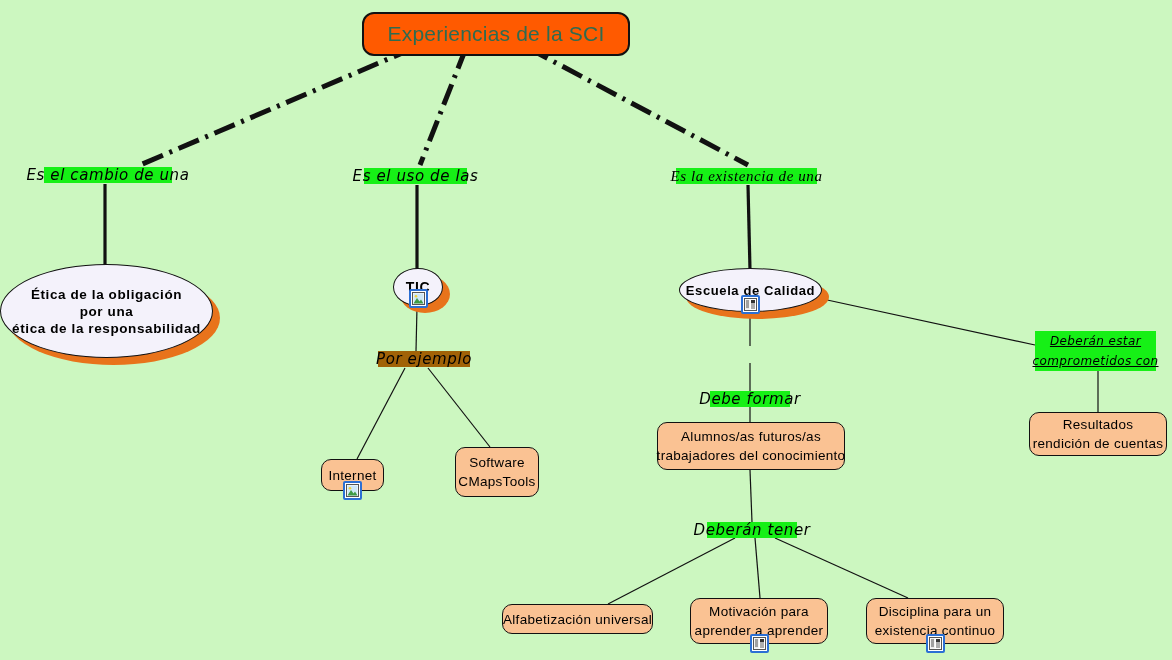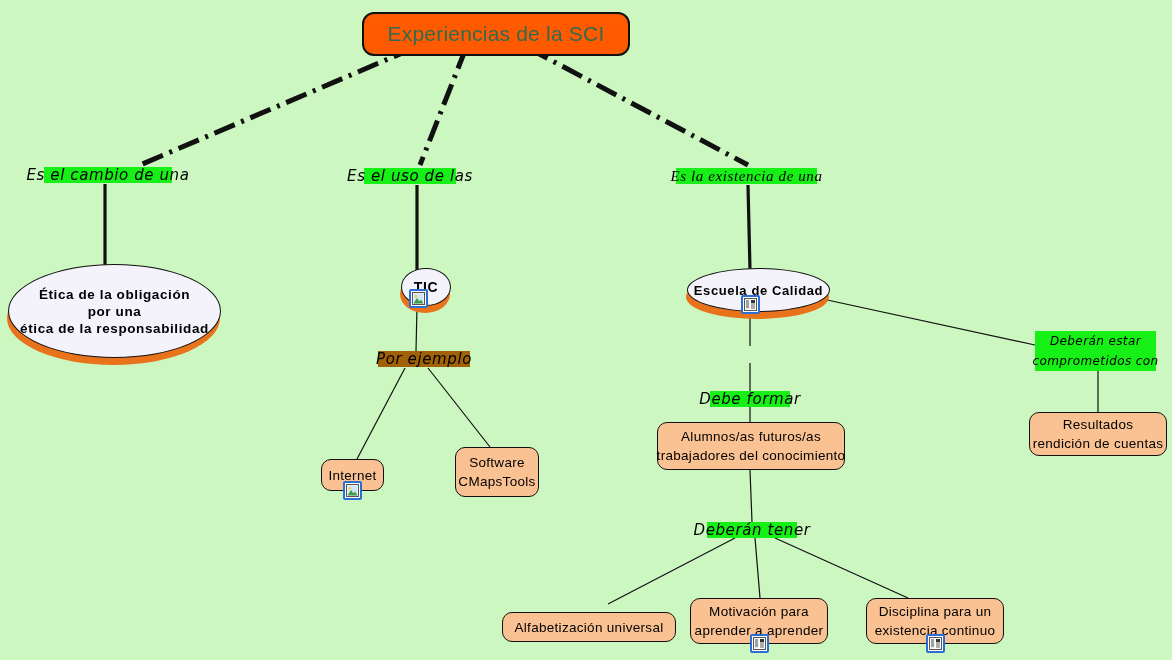--- a/index.html
+++ b/index.html
@@ -64,21 +64,20 @@
     border: 1.4px solid #111111;
     border-radius: 50%;
     display: flex;
     flex-direction: column;
     align-items: center;
     justify-content: center;
     text-align: center;
     color: #000000;
     font-weight: bold;
     font-family: "Liberation Sans", sans-serif;
-    margin-left: 8px;
   }
   .ellipse .line { display: block; white-space: nowrap; letter-spacing: 0.6px; }
 
   .ellipse-big { font-size: 13.5px; line-height: 17px; }
   .ellipse-mid { font-size: 14px; letter-spacing: 0.7px; }
   .ellipse-small { font-size: 13px; }
 
   
   .box-node {
     position: absolute;
@@ -166,33 +165,33 @@
     </svg>
 
   <div class="root-node" id="root-node" style="left: 362px; top: 12px; width: 268px; height: 44px;">
     <span>Experiencias de la SCI</span>
   </div>
 
   <div id="nodes-layer">
       <div class="link-label" style="left: 44px; top: 167px; width: 128px; height: 16px; background: rgb(22, 240, 22);">
         <span class="line">Es el cambio de una</span>
       </div>
-      <div class="link-label" style="left: 364px; top: 168px; width: 92px; height: 16px; background: rgb(22, 240, 22);">
+      <div class="link-label" style="left: 364px; top: 168px; width: 103px; height: 16px; background: rgb(22, 240, 22);">
         <span class="line">Es el uso de las</span>
       </div>
       <div class="link-label" style="left: 676px; top: 168px; width: 141px; height: 16px; background: rgb(22, 240, 22); font-family: Liberation Serif, serif;">
         <span class="line">Es la existencia de una</span>
       </div>
       <div class="link-label" style="left: 378px; top: 351px; width: 92px; height: 16px; background: #a16207;">
         <span class="line">Por ejemplo</span>
       </div>
       <div class="link-label" style="left: 710px; top: 346px; width: 80px; height: 16px; background: rgb(22, 240, 22); margin-top: 45px;">
         <span class="line">Debe formar</span>
       </div>
-      <div class="link-label two-line" style="left: 1035px; top: 331px; width: 121px; height: 40px; background: rgb(22, 240, 22);">
+      <div class="link-label two-line" style="left: 1035px; top: 331px; width: 121px; height: 40px; background: rgb(22, 240, 22); text-decoration: underline;">
         <span class="line">Deberán estar</span>
         <span class="line">comprometidos con</span>
       </div>
       <div class="link-label" style="left: 707px; top: 522px; width: 90px; height: 16px; background: rgb(22, 240, 22);">
         <span class="line">Deberán tener</span>
       </div>
       <div class="ellipse-wrap" style="left: 0px; top: 264px; width: 213px; height: 94px;">
         <div class="ellipse-shadow" style="background: rgb(232, 115, 27);"></div>
         <div class="ellipse ellipse-big" style="background: rgb(244, 242, 251);">
           <span class="line">Ética de la obligación</span>
@@ -252,21 +251,21 @@
         <span class="line">CMapsTools</span>
       </div>
       <div class="box-node" style="left: 657px; top: 422px; width: 188px; height: 48px; background: rgb(250, 194, 147);">
         <span class="line">Alumnos/as futuros/as</span>
         <span class="line">trabajadores del conocimiento</span>
       </div>
       <div class="box-node" style="left: 1029px; top: 412px; width: 138px; height: 44px; background: rgb(250, 194, 147);">
         <span class="line">Resultados</span>
         <span class="line">rendición de cuentas</span>
       </div>
-      <div class="box-node" style="left: 502px; top: 604px; width: 174px; height: 30px; background: rgb(250, 194, 147); margin-top: 8px;">
+      <div class="box-node" style="left: 502px; top: 604px; width: 151px; height: 30px; background: rgb(250, 194, 147);">
         <span class="line">Alfabetización universal</span>
       </div>
       <div class="box-node" style="left: 690px; top: 598px; width: 138px; height: 46px; background: rgb(250, 194, 147);">
         <span class="line">Motivación para</span>
         <span class="line">aprender a aprender</span>
       </div>
       <div class="res-icon" style="left: 749.5px; top: 634px;">
         <svg width="13" height="13" viewBox="0 0 13 13">
           <rect x="0.5" y="0.5" width="12" height="12" fill="#ffffff" stroke="#555"></rect>
           <rect x="1.5" y="1.5" width="4" height="10" fill="#e9e9e9"></rect>

